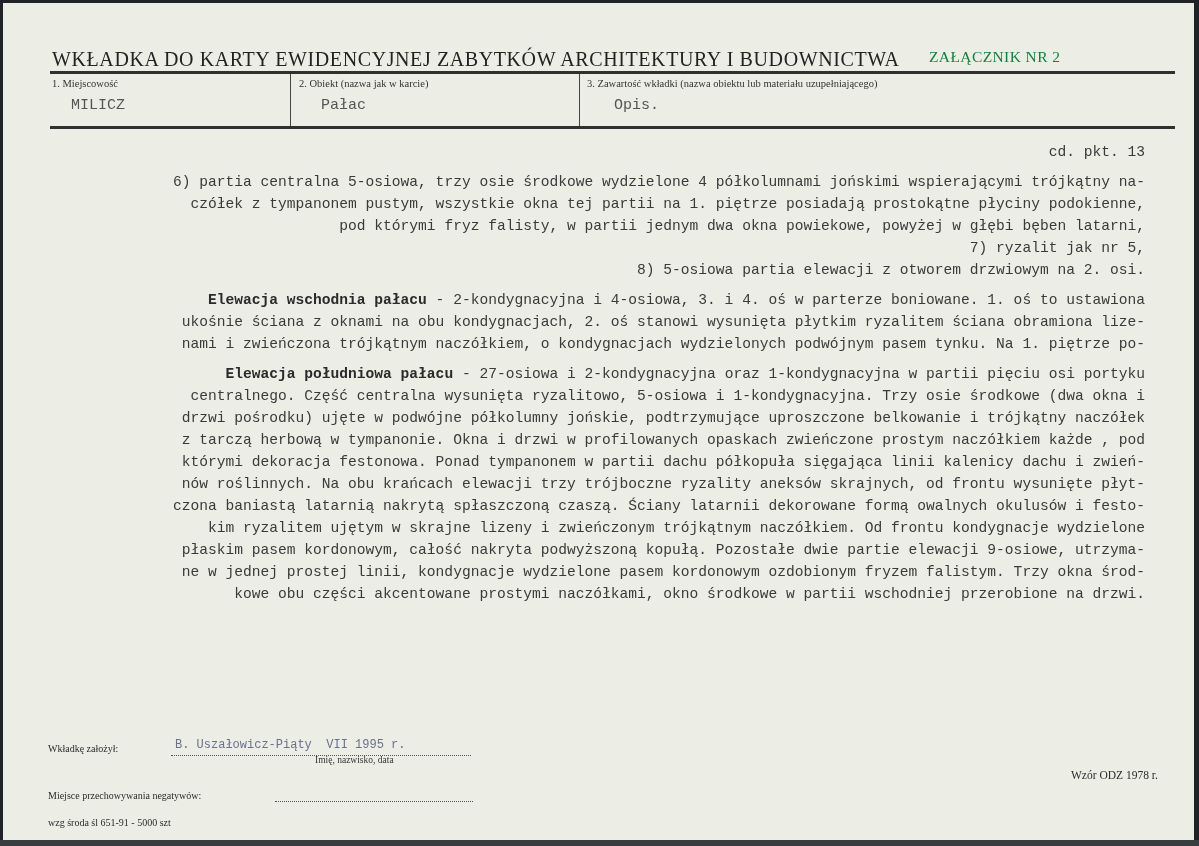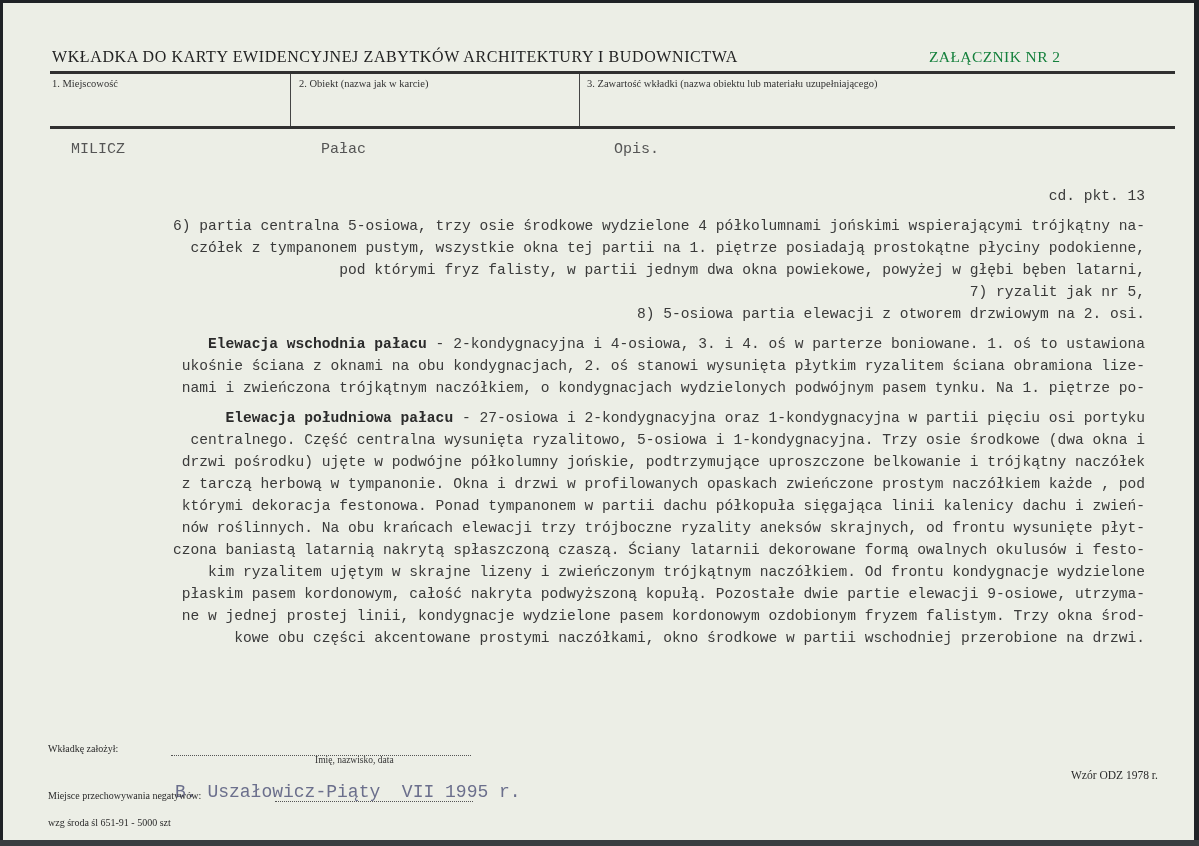--- a/index.html
+++ b/index.html
@@ -7,25 +7,25 @@
     width: 1199px; height: 846px; overflow: hidden;
     background: #1f2226;
     position: relative;
   }
   .card {
     position: absolute; left: 3px; top: 3px; width: 1191px; height: 837px;
     background: #eceee6;
     color: #2a2a2a;
   }
   .serif { font-family: "Liberation Serif", "DejaVu Serif", serif; }
-  .mono { font-family: "Liberation Mono", "DejaVu Sans Mono", monospace; margin-top: 44px; }
+  .mono { font-family: "Liberation Mono", "DejaVu Sans Mono", monospace; }
 
   .form-title {
     position: absolute; left: 49px; top: 45px;
-    font-size: 16px; letter-spacing: 0.6px; color: #222;
+    font-size: 20px; letter-spacing: 0.6px; color: #222;
   }
   .annex {
     position: absolute; left: 926px; top: 45px;
     font-size: 15.5px; letter-spacing: 0.4px; color: #15803d;
   }
   .rule {
     position: absolute; left: 47px; width: 1125px; height: 3px;
     background: #303030;
   }
   .rule.top { top: 68px; }
@@ -46,21 +46,21 @@
   }
   .body-text .line { white-space: pre; height: 22px; }
   .body-text .gap { height: 8px; }
   .body-text b { color: #2a2a2a; }
 
   .footer-label {
     position: absolute; font-size: 10px; color: #2a2a2a;
   }
   .signature {
     position: absolute; left: 172px; top: 735px;
-    font-size: 18px; color: #6b6f8c; white-space: pre;
+    font-size: 12px; color: #6b6f8c; white-space: pre;
   }
   .dotline {
     position: absolute; border-bottom: 1.5px dotted #555; height: 0;
   }
   .sig-caption {
     position: absolute; left: 312px; top: 752px; font-size: 9.5px; color: #333;
   }
   .wzor {
     position: absolute; left: 1068px; top: 766px; font-size: 11.5px; color: #2a2a2a;
   }

